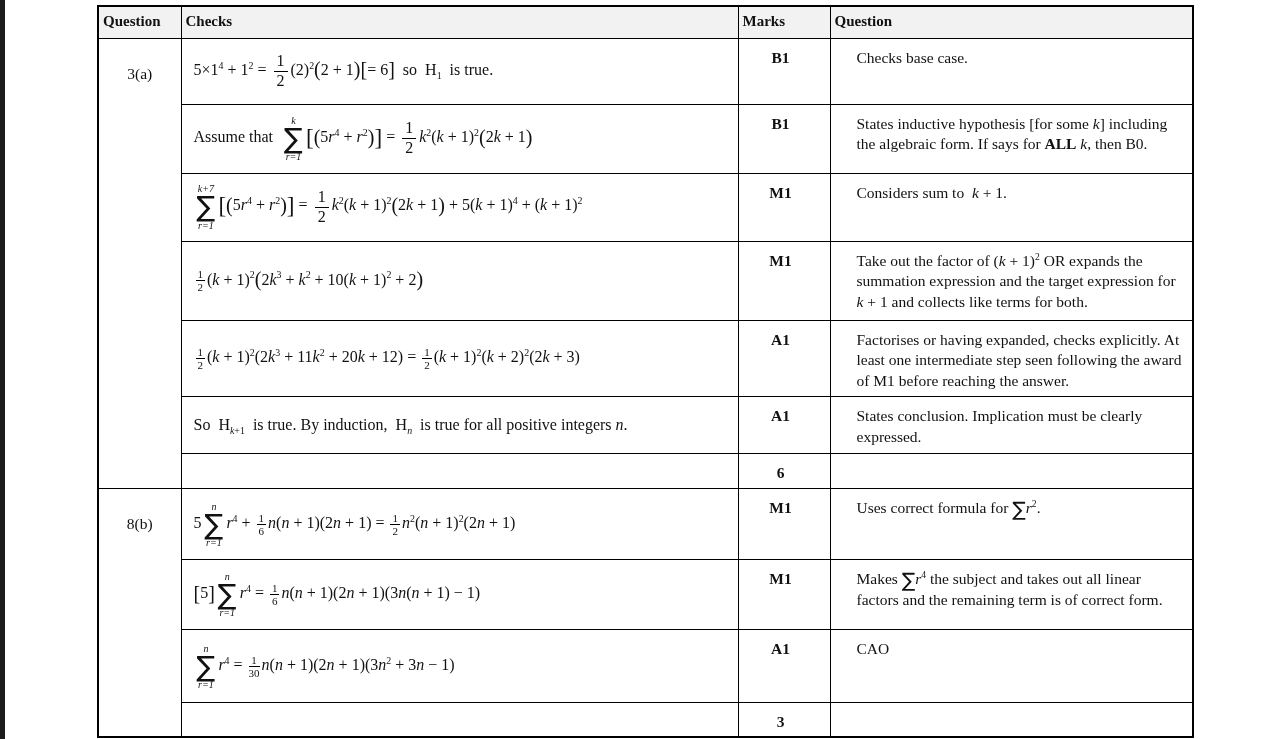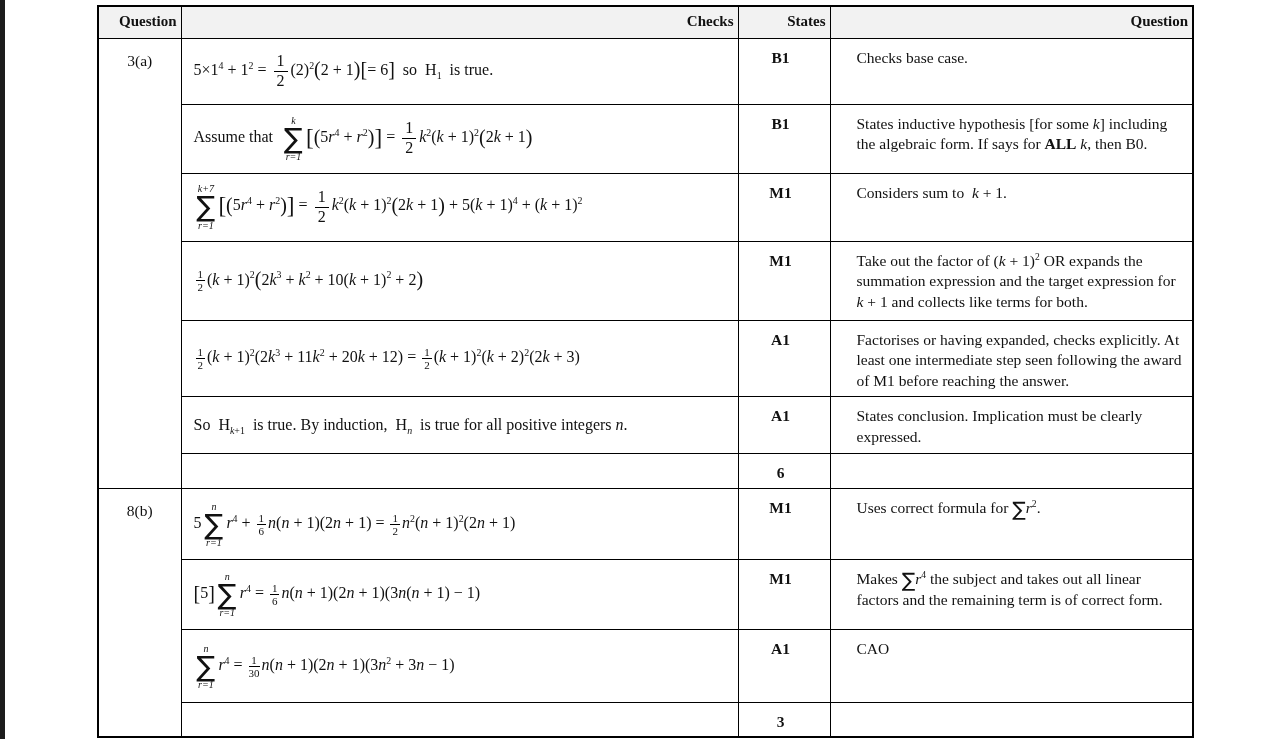--- a/index.html
+++ b/index.html
@@ -4,23 +4,23 @@
 <style>
   * { margin:0; padding:0; box-sizing:border-box; }
   html,body { width:1286px; height:739px; background:#ffffff; overflow:hidden;
               font-family:"Liberation Serif","DejaVu Serif",serif; color:#111; }
   .page { position:relative; width:1286px; height:739px; }
   .left-bar { position:absolute; left:0; top:0; width:5px; height:739px; background:#1c1c1c; }
   .ms-table { position:absolute; left:97px; top:5px; border-collapse:collapse; table-layout:fixed;
               width:1095px; }
   .ms-table td, .ms-table th { border:1px solid #000; vertical-align:top; overflow:hidden; }
   .ms-table { border:2px solid #000; }
-  th.hcell { background:#f2f2f2; font-weight:bold; font-size:15px; text-align:right;
+  th.hcell { background:#f2f2f2; font-weight:bold; font-size:15px; text-align:left;
              padding:6px 4px; }
-  td.qcell { text-align:center; font-size:15.5px; padding-top:13px; }
+  td.qcell { text-align:center; font-size:15.5px; padding-top:26px; }
   td.acell { vertical-align:middle; font-size:16px; padding:6px 10px 6px 12px; }
   td.mcell { text-align:center; font-weight:bold; font-size:15.5px; padding:10px 9px 0 2px; }
   td.gcell { font-size:15.5px; padding:9px 8px 4px 26px; line-height:1.35; }
   i { font-style:italic; }
   sup { font-size:0.62em; vertical-align:super; line-height:0; }
   sub { font-size:0.62em; vertical-align:sub; line-height:0; }
   
   .frac { display:inline-block; text-align:center; vertical-align:middle; margin:0 3px; }
   .frac .num { display:block; border-bottom:1px solid #000; padding:0 3px 1px; line-height:1.05; }
   .frac .den { display:block; padding-top:1px; line-height:1.05; }
@@ -48,21 +48,21 @@
     <colgroup>
       <col style="width:83px">
         <col style="width:557px">
         <col style="width:92px">
         <col style="width:363px">
     </colgroup>
     <tbody>
         <tr style="height:32px">
       <th class="hcell">Question</th>
       <th class="hcell">Checks</th>
-      <th class="hcell">States</th>
+      <th class="hcell">Marks</th>
       <th class="hcell">Question</th>
     </tr>
 
     <tr style="height:66px">
       <td class="qcell" rowspan="7">3(a)</td>
       <td class="acell">5×1<sup>4</sup> + 1<sup>2</sup> = <span class="frac"><span class="num">1</span><span class="den">2</span></span>(2)<sup>2</sup><span class="bg">(</span>2 + 1<span class="bg">)</span><span class="bg">[</span>= 6<span class="bg">]</span>&nbsp; so&nbsp; H<sub>1</sub>&nbsp; is true.</td>
       <td class="mcell">B1</td>
       <td class="gcell">Checks base case.</td>
     </tr>
     <tr style="height:69px">

